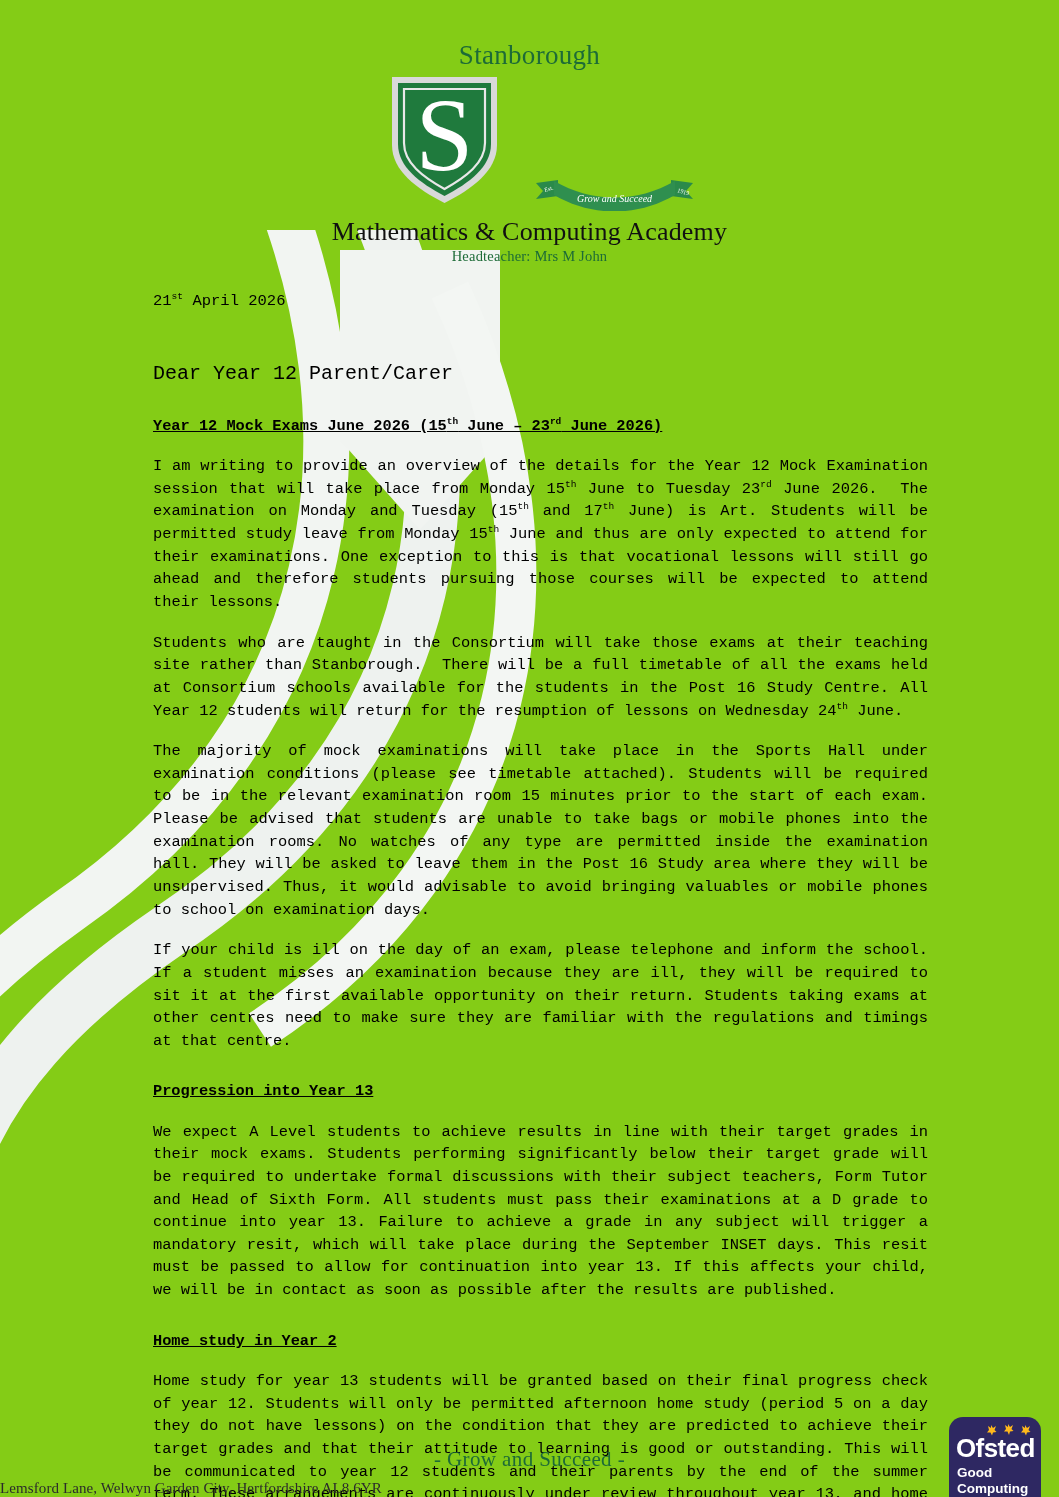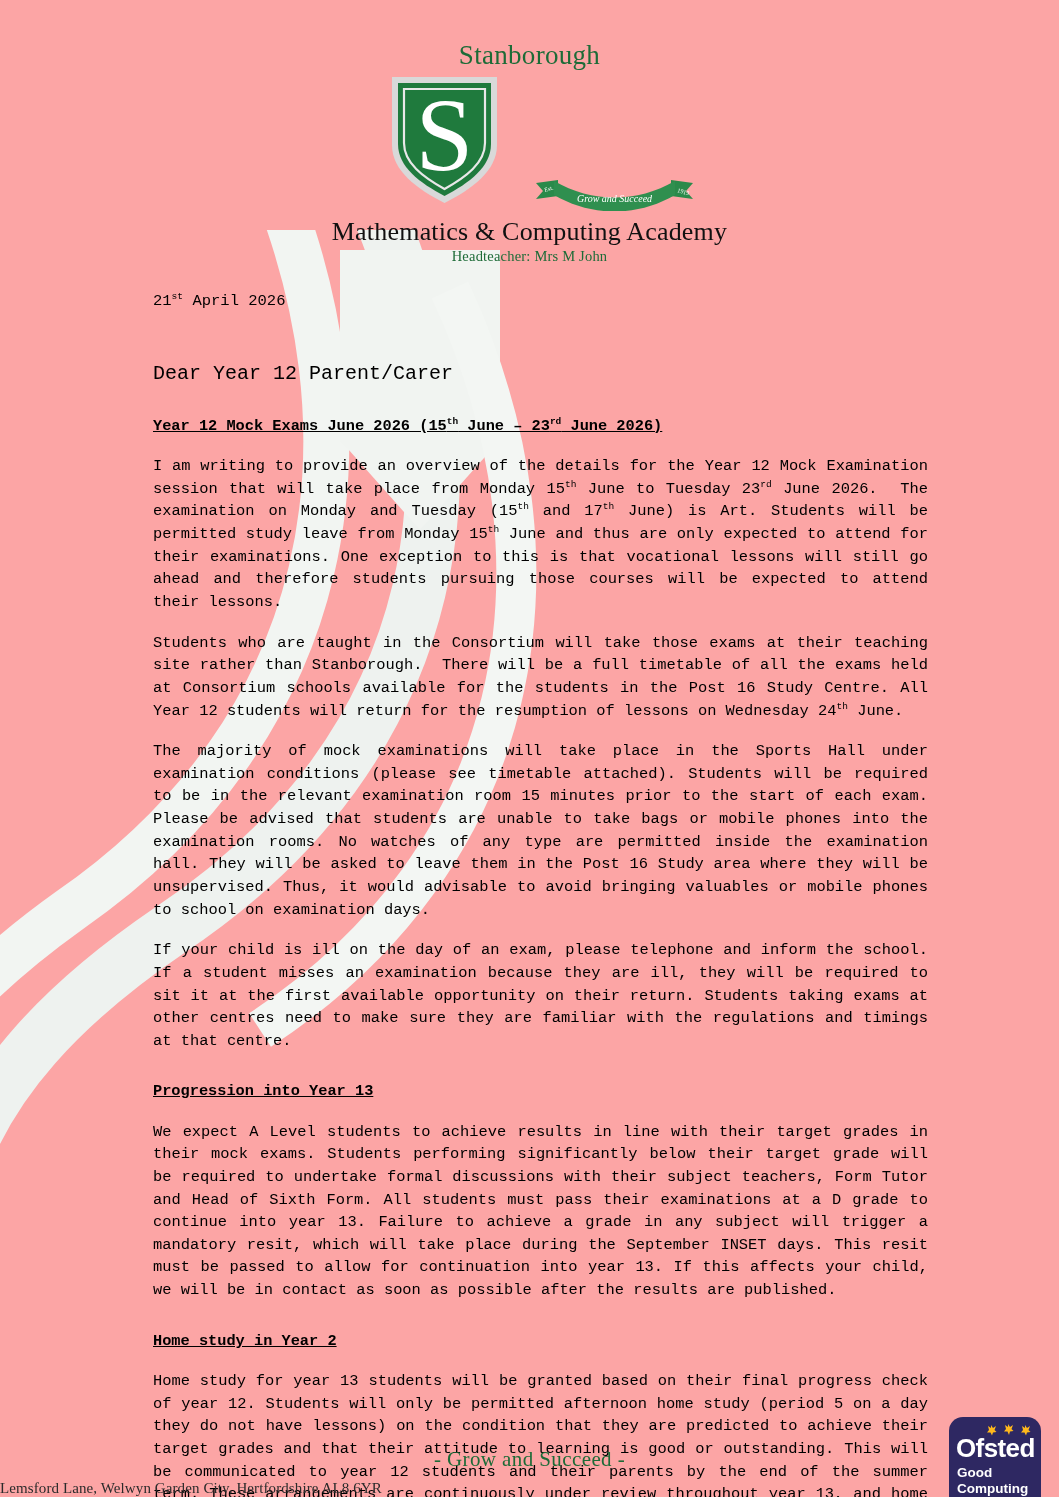--- a/index.html
+++ b/index.html
@@ -5,21 +5,21 @@
 <style>
   html, body {
     margin: 0;
     padding: 0;
     background: #f0f0f0;
   }
   .page {
     position: relative;
     width: 1059px;
     height: 1497px;
-    background: #fca5a5;
+    background: #84cc16;
     overflow: hidden;
     font-family: "Liberation Sans", sans-serif;
     color: #000000;
   }
 
   
   .watermark {
     position: absolute;
     left: -260px;
     top: 230px;

